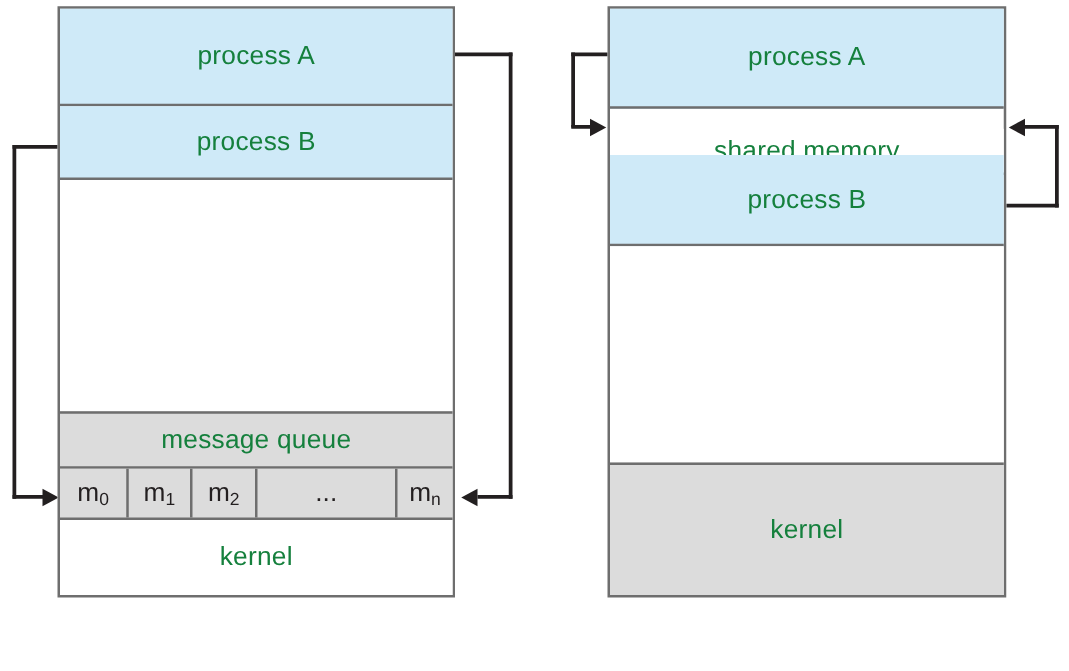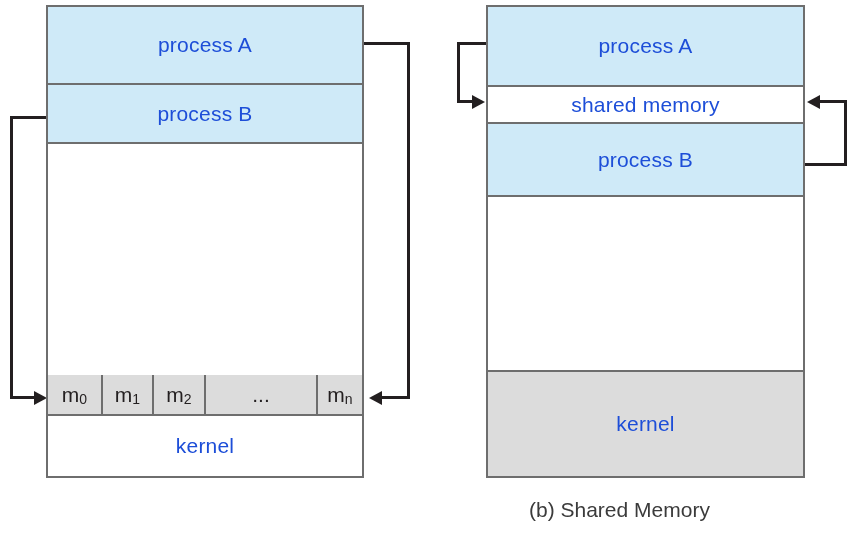--- a/index.html
+++ b/index.html
@@ -28,21 +28,21 @@
   }
   .band {
     position: absolute;
     left: 0;
     right: 0;
     box-sizing: border-box;
     display: flex;
     align-items: center;
     justify-content: center;
     font-size: 21px;
-    color: #1d4ed8;
+    color: #15803d;
     letter-spacing: .2px;
   }
   .band.blue   { background: #cfeaf8; }
   .band.gray   { background: #dcdcdc; }
   .band.white  { background: #ffffff; }
   .band.b-bot  { border-bottom: 2px solid #6e6e6e; }
   .band.b-top  { border-top: 2px solid #6e6e6e; }
 
   
   .msg-row {
@@ -120,20 +120,21 @@
   <div class="arrow left" style="left:369px; top:391px;"></div>
 
   <div class="mem-box" style="left:46px; top:5px; width:318px; height:473px;">
 
     <div class="band blue b-bot" style="top:0px; height:78px;">process A</div>
 
     <div class="band blue b-bot" style="top:78px; height:59px;">process B</div>
 
     <div class="band white" style="top:137px; height:185px;"></div>
 
+    <div class="band gray b-top b-bot" style="top:322px; height:46px;">message queue</div>
 
     <div class="msg-row" style="top:368px; height:41px;">
       <div class="msg-cell" style="width:55px;">
         <span>m</span>
           <sub>0</sub>
       </div>
       <div class="msg-cell" style="width:51px;">
         <span>m</span>
           <sub>1</sub>
       </div>
@@ -161,24 +162,23 @@
 
   <div class="line-h" style="left:805px; top:163px; width:42px;"></div>
   <div class="line-v" style="left:844px; top:100px; height:66px;"></div>
   <div class="line-h" style="left:820px; top:100px; width:27px;"></div>
   <div class="arrow left" style="left:807px; top:95px;"></div>
 
   <div class="mem-box" style="left:486px; top:5px; width:319px; height:473px;">
 
     <div class="band blue b-bot" style="top:0px; height:80px;">process A</div>
 
-    <div class="band white b-bot" style="top:80px; height:37px;">shared memory</div>
+    <div class="band white b-bot" style="top:96px; height:37px;">shared memory</div>
 
     <div class="band blue b-bot" style="top:117px; height:73px;">process B</div>
 
     <div class="band white" style="top:190px; height:173px;"></div>
 
     <div class="band gray b-top" style="top:363px; height:106px;">kernel</div>
   </div>
 
-  <div class="caption" style="left:529px; top:498px;">(b) Shared Memory</div>
 
 </div>
 
 </body></html>

